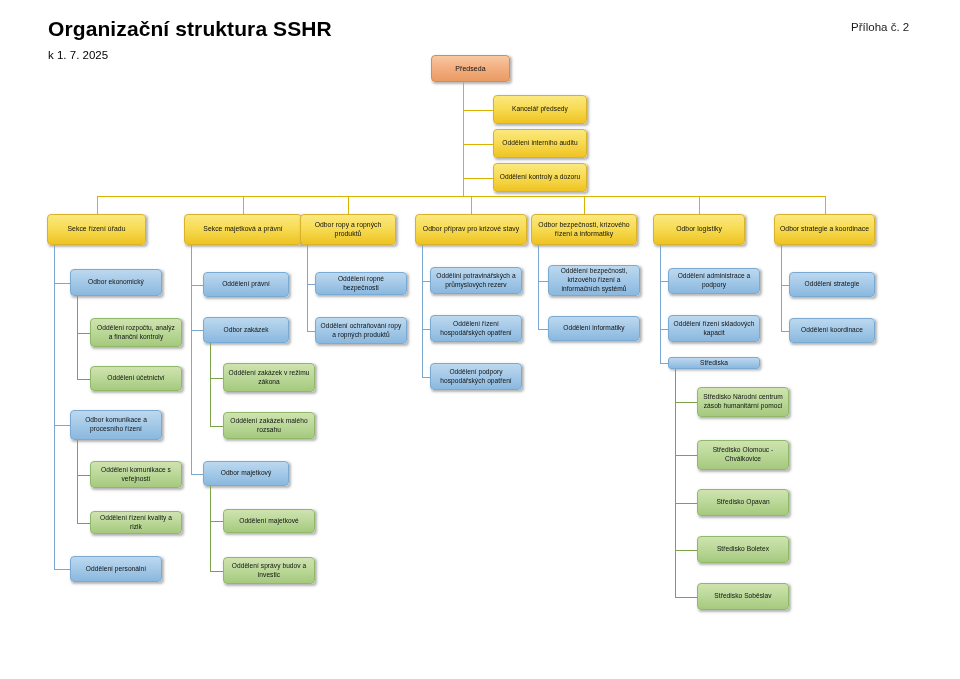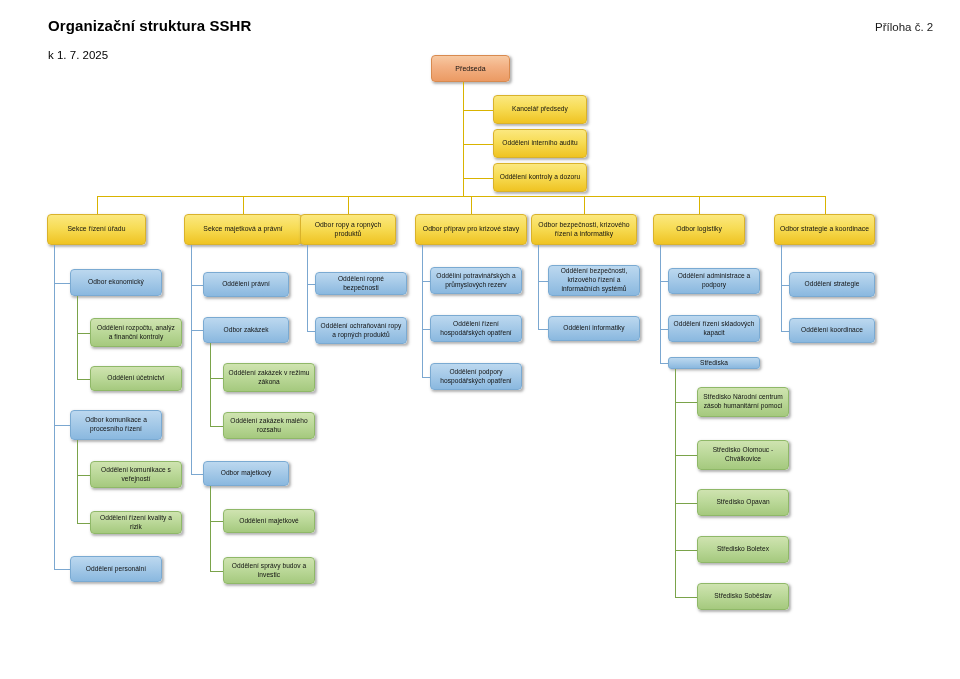--- a/index.html
+++ b/index.html
@@ -18,36 +18,36 @@
     height: 679px;
     overflow: hidden;
     background: #ffffff;
   }
 
   
   #chart-title {
     position: absolute;
     left: 48px;
     top: 17px;
-    font-size: 15px;
+    font-size: 21px;
     font-weight: bold;
     letter-spacing: 0.1px;
     white-space: nowrap;
   }
   #chart-subtitle {
     position: absolute;
     left: 48px;
     top: 49px;
     font-size: 11.5px;
     font-weight: normal;
     white-space: nowrap;
   }
   #annex-label {
     position: absolute;
-    left: 875px;
+    left: 851px;
     top: 21px;
     font-size: 11.5px;
     white-space: nowrap;
     color: #1a1a1a;
   }
 
   
   .conn {
     position: absolute;
     background: #7ba7d0;

